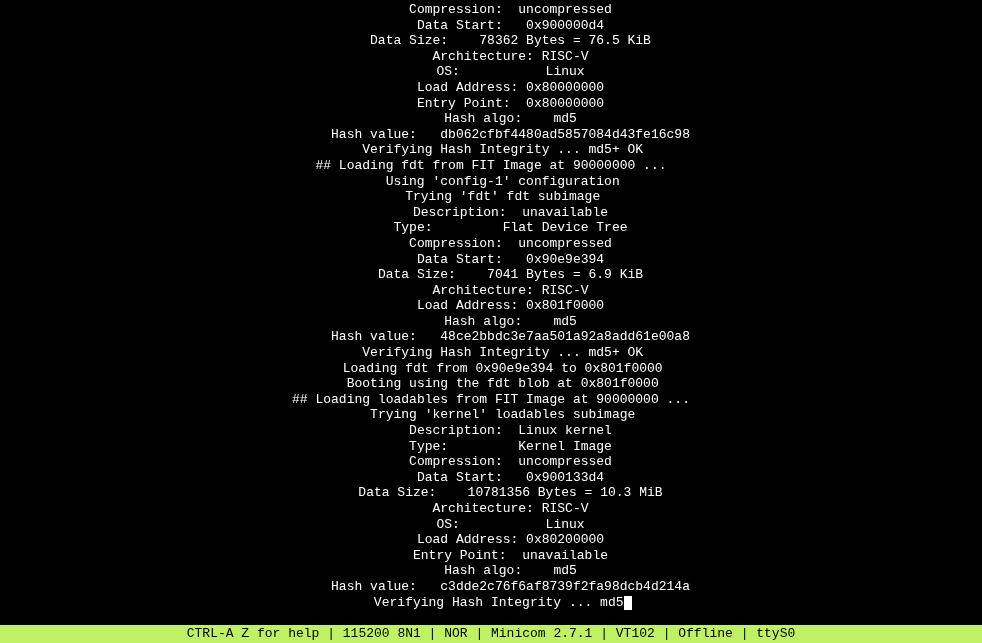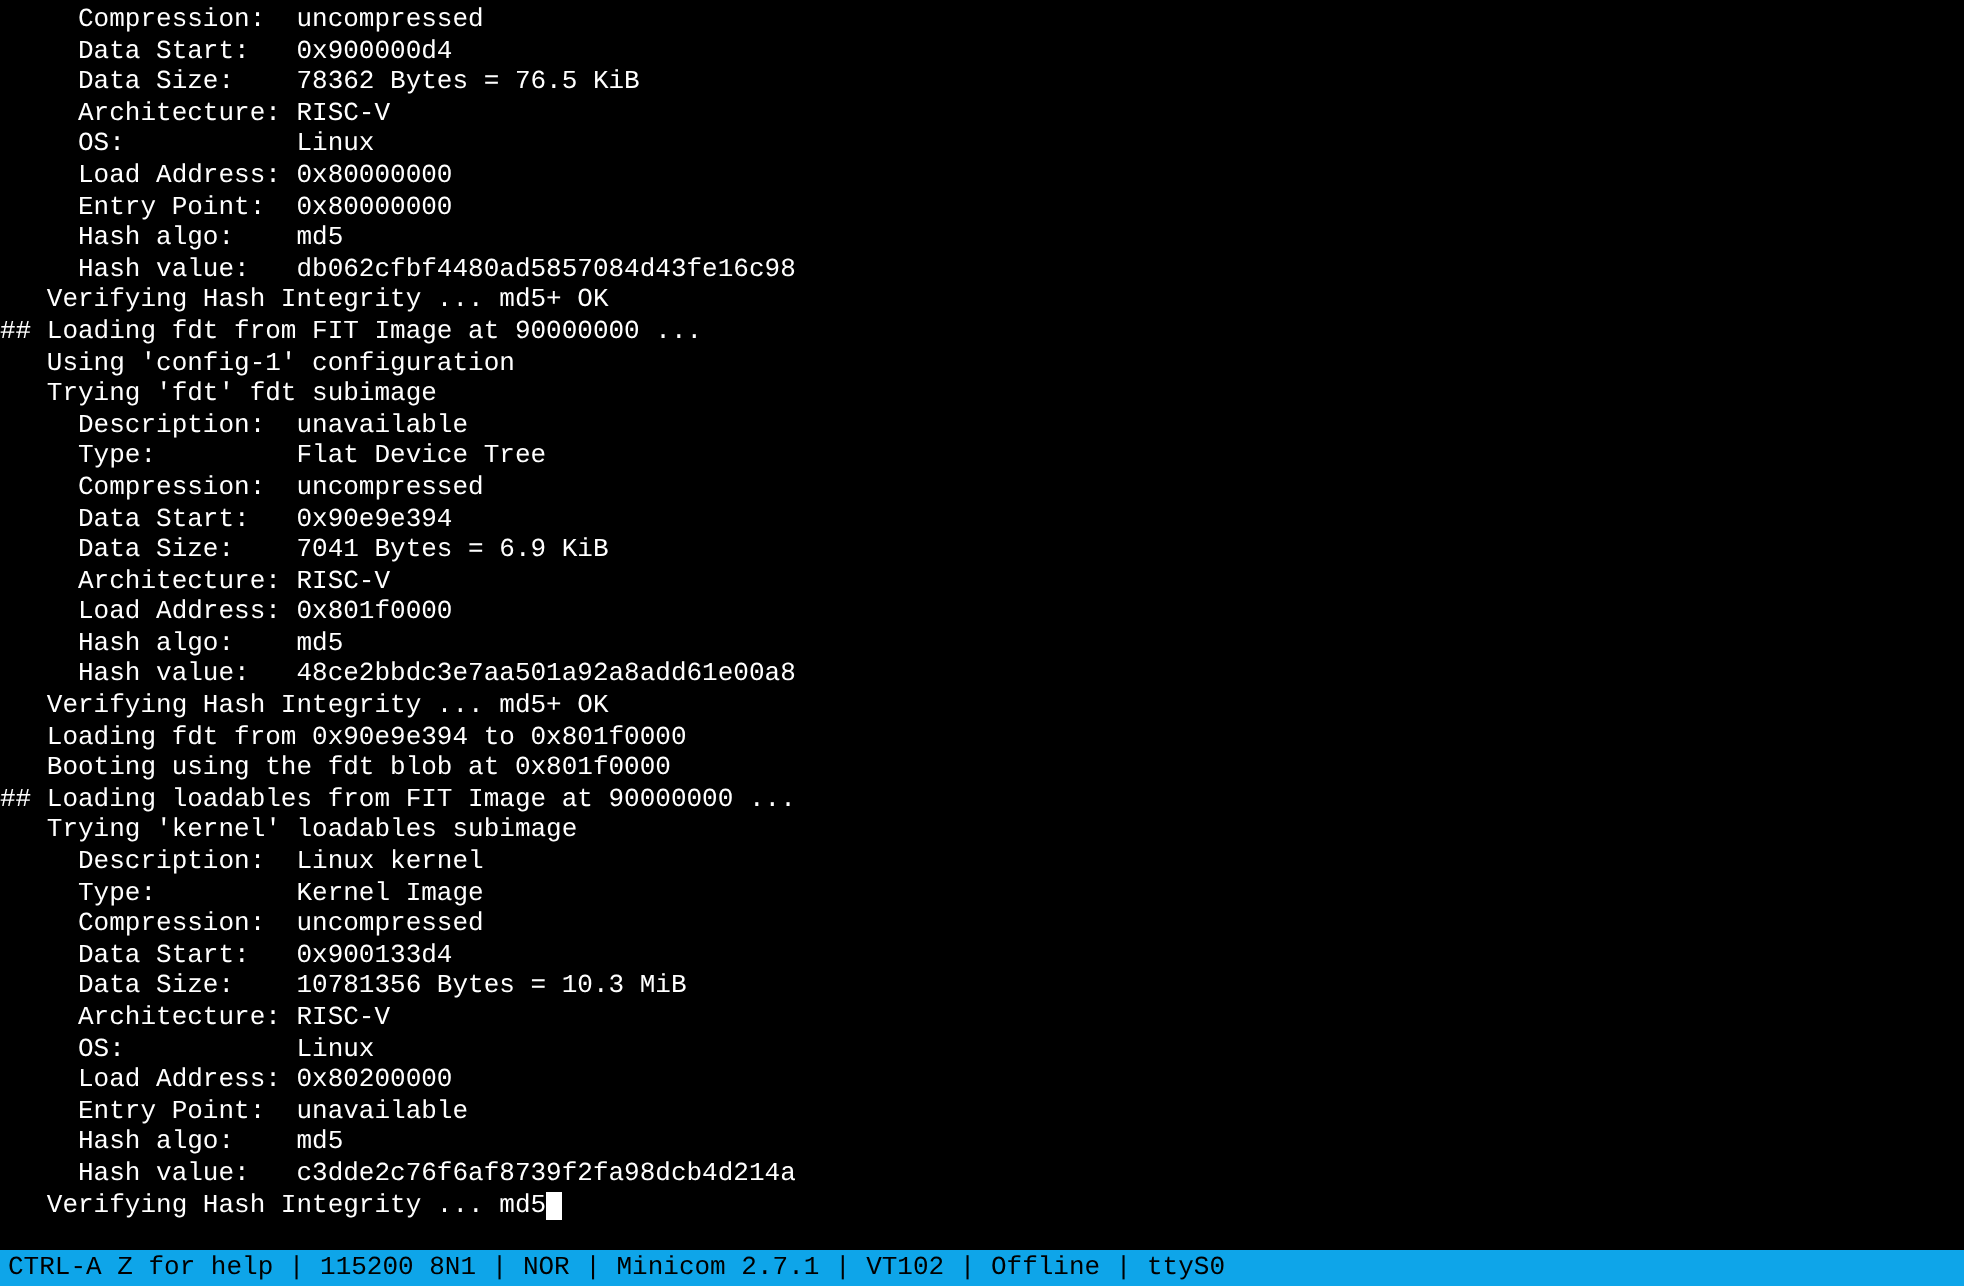--- a/index.html
+++ b/index.html
@@ -1,15 +1,15 @@
 <!DOCTYPE html>
 <html><head>
   <meta charset="utf-8">
   <style>
-    * { margin: 0; padding: 0; box-sizing: border-box; }
+    * { margin: 0; padding: 0; box-sizing: border-box; text-align: center; }
     body {
       background: #000;
       color: #fff;
       font-family: "Courier New", monospace;
       font-size: 13px;
       line-height: 1.2;
       width: 982px;
       height: 643px;
       overflow: hidden;
       position: relative;
@@ -24,21 +24,21 @@
       width: 8px;
       height: 14px;
       background: #fff;
       vertical-align: text-bottom;
     }
     .statusbar {
       position: absolute;
       bottom: 0;
       left: 0;
       right: 0;
-      background: #0ea5e9;
+      background: #bef264;
       color: #000;
       padding: 1px 4px;
       white-space: pre;
       font-weight: normal;
     }
   </style>
 </head>
 <body>
 
 <div class="terminal" id="terminal"><div class="line">     Compression:  uncompressed</div><div class="line">     Data Start:   0x900000d4</div><div class="line">     Data Size:    78362 Bytes = 76.5 KiB</div><div class="line">     Architecture: RISC-V</div><div class="line">     OS:           Linux</div><div class="line">     Load Address: 0x80000000</div><div class="line">     Entry Point:  0x80000000</div><div class="line">     Hash algo:    md5</div><div class="line">     Hash value:   db062cfbf4480ad5857084d43fe16c98</div><div class="line">   Verifying Hash Integrity ... md5+ OK</div><div class="line">## Loading fdt from FIT Image at 90000000 ...</div><div class="line">   Using 'config-1' configuration</div><div class="line">   Trying 'fdt' fdt subimage</div><div class="line">     Description:  unavailable</div><div class="line">     Type:         Flat Device Tree</div><div class="line">     Compression:  uncompressed</div><div class="line">     Data Start:   0x90e9e394</div><div class="line">     Data Size:    7041 Bytes = 6.9 KiB</div><div class="line">     Architecture: RISC-V</div><div class="line">     Load Address: 0x801f0000</div><div class="line">     Hash algo:    md5</div><div class="line">     Hash value:   48ce2bbdc3e7aa501a92a8add61e00a8</div><div class="line">   Verifying Hash Integrity ... md5+ OK</div><div class="line">   Loading fdt from 0x90e9e394 to 0x801f0000</div><div class="line">   Booting using the fdt blob at 0x801f0000</div><div class="line">## Loading loadables from FIT Image at 90000000 ...</div><div class="line">   Trying 'kernel' loadables subimage</div><div class="line">     Description:  Linux kernel</div><div class="line">     Type:         Kernel Image</div><div class="line">     Compression:  uncompressed</div><div class="line">     Data Start:   0x900133d4</div><div class="line">     Data Size:    10781356 Bytes = 10.3 MiB</div><div class="line">     Architecture: RISC-V</div><div class="line">     OS:           Linux</div><div class="line">     Load Address: 0x80200000</div><div class="line">     Entry Point:  unavailable</div><div class="line">     Hash algo:    md5</div><div class="line">     Hash value:   c3dde2c76f6af8739f2fa98dcb4d214a</div><div class="line">   Verifying Hash Integrity ... md5<span class="cursor"></span></div></div>

